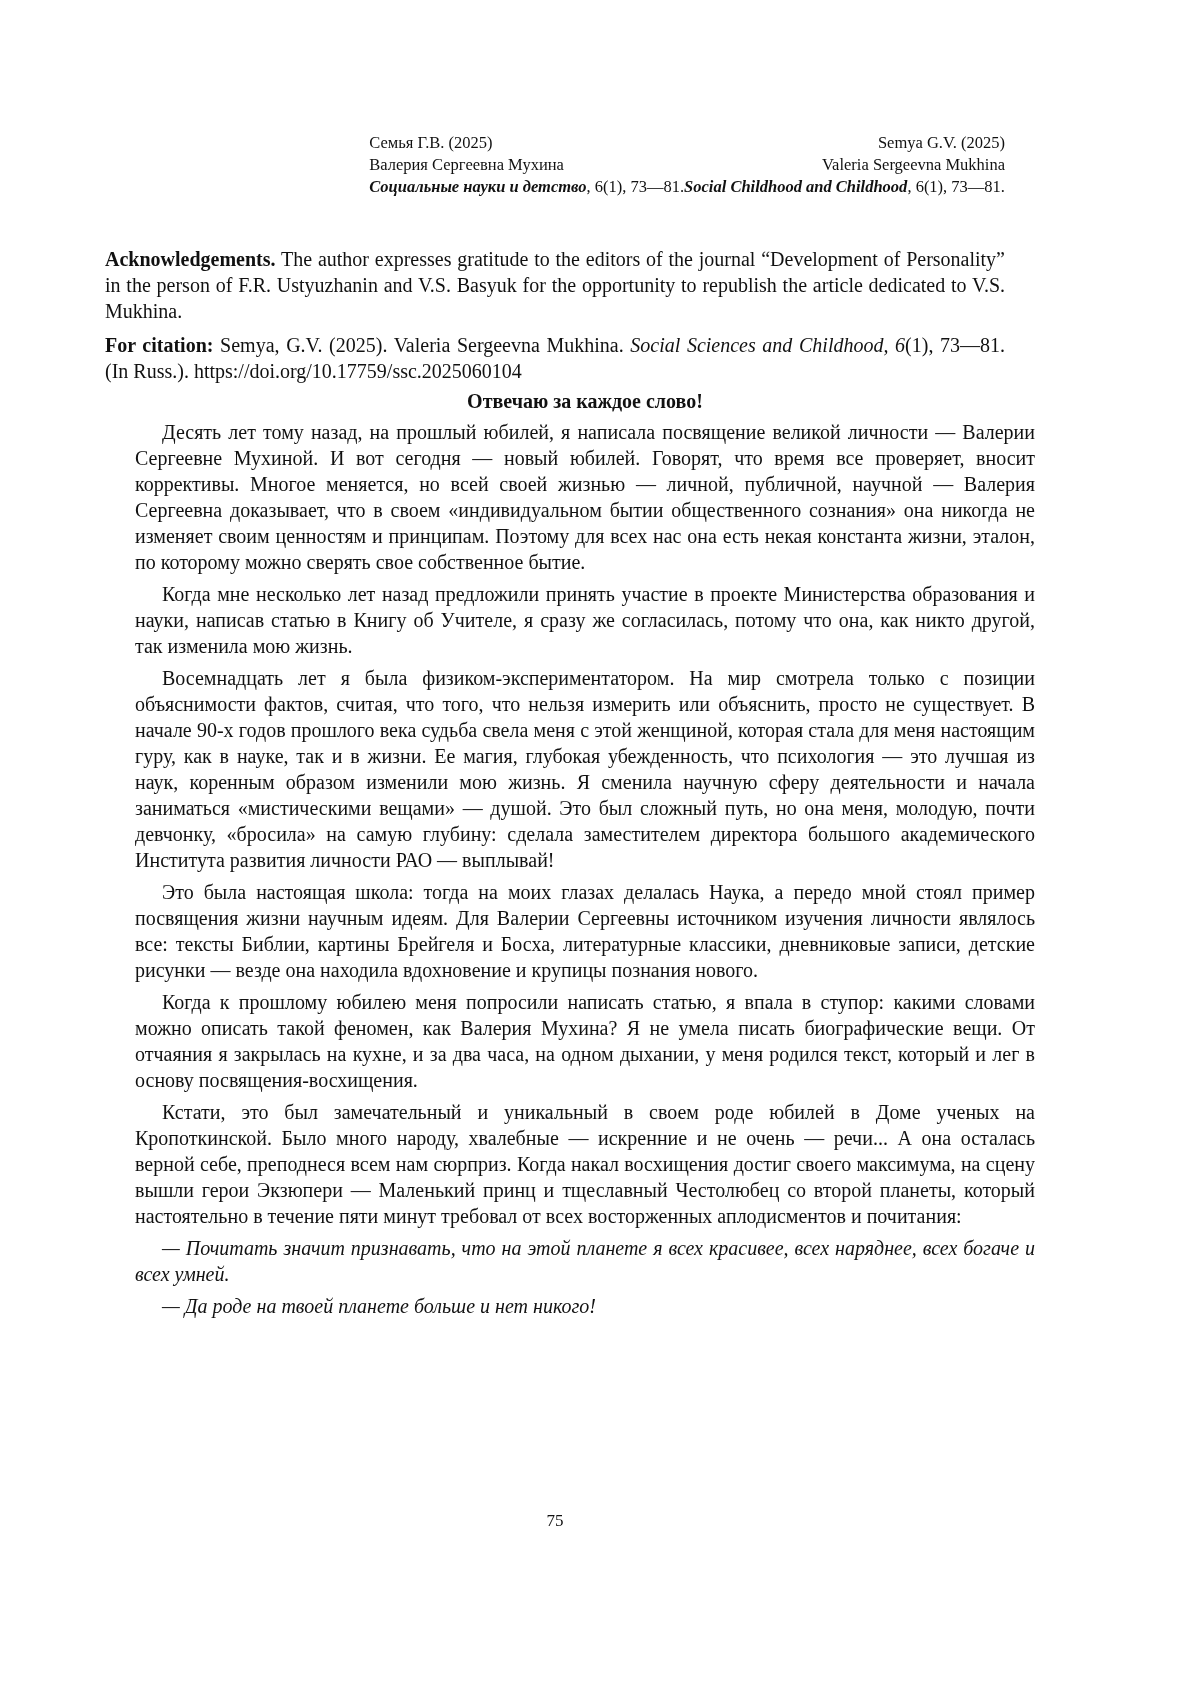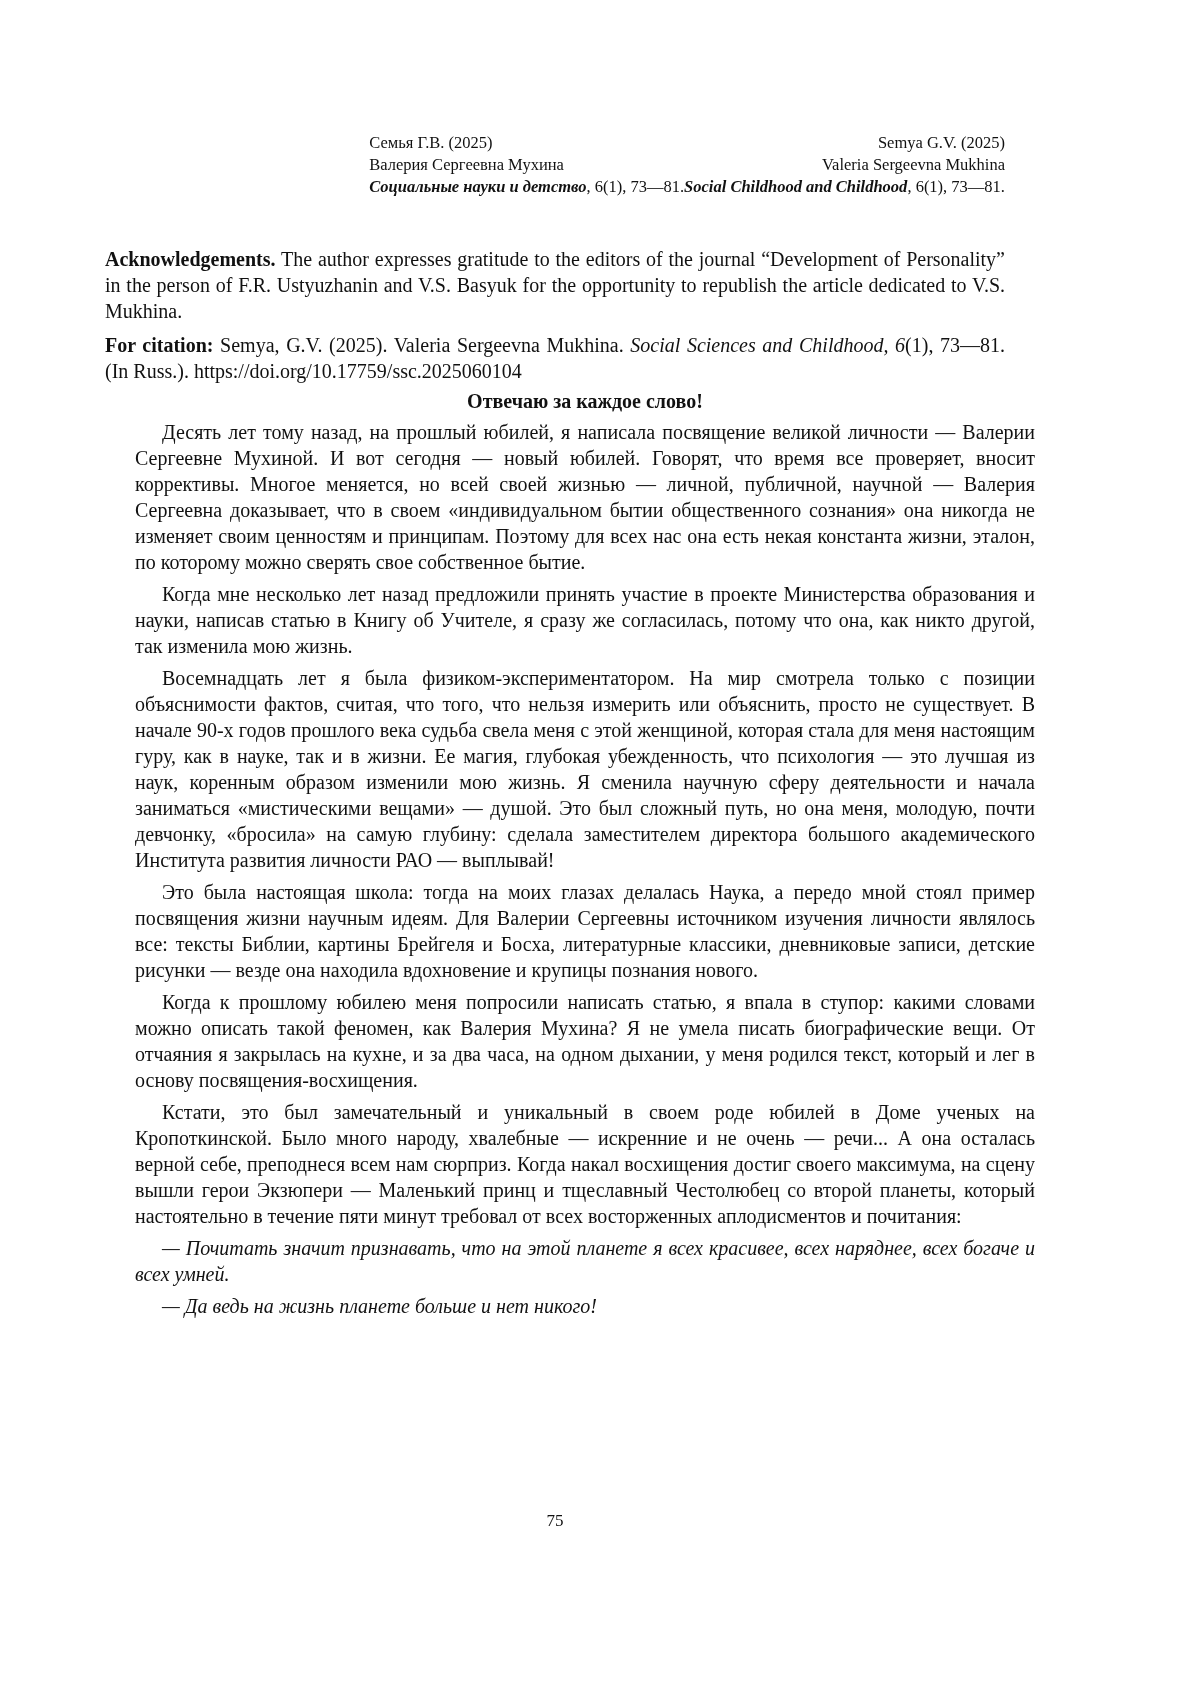--- a/index.html
+++ b/index.html
@@ -104,18 +104,18 @@
 
   <div class="article">
     <h2>Отвечаю за каждое слово!</h2>
     <p>Десять лет тому назад, на прошлый юбилей, я написала посвящение великой личности — Валерии Сергеевне Мухиной. И вот сегодня — новый юбилей. Говорят, что время все проверяет, вносит коррективы. Многое меняется, но всей своей жизнью — личной, публичной, научной — Валерия Сергеевна доказывает, что в своем «индивидуальном бытии общественного сознания» она никогда не изменяет своим ценностям и принципам. Поэтому для всех нас она есть некая константа жизни, эталон, по которому можно сверять свое собственное бытие.</p>
     <p>Когда мне несколько лет назад предложили принять участие в проекте Министерства образования и науки, написав статью в Книгу об Учителе, я сразу же согласилась, потому что она, как никто другой, так изменила мою жизнь.</p>
     <p>Восемнадцать лет я была физиком-экспериментатором. На мир смотрела только с позиции объяснимости фактов, считая, что того, что нельзя измерить или объяснить, просто не существует. В начале 90-х годов прошлого века судьба свела меня с этой женщиной, которая стала для меня настоящим гуру, как в науке, так и в жизни. Ее магия, глубокая убежденность, что психология — это лучшая из наук, коренным образом изменили мою жизнь. Я сменила научную сферу деятельности и начала заниматься «мистическими вещами» — душой. Это был сложный путь, но она меня, молодую, почти девчонку, «бросила» на самую глубину: сделала заместителем директора большого академического Института развития личности РАО — выплывай!</p>
     <p>Это была настоящая школа: тогда на моих глазах делалась Наука, а передо мной стоял пример посвящения жизни научным идеям. Для Валерии Сергеевны источником изучения личности являлось все: тексты Библии, картины Брейгеля и Босха, литературные классики, дневниковые записи, детские рисунки — везде она находила вдохновение и крупицы познания нового.</p>
     <p>Когда к прошлому юбилею меня попросили написать статью, я впала в ступор: какими словами можно описать такой феномен, как Валерия Мухина? Я не умела писать биографические вещи. От отчаяния я закрылась на кухне, и за два часа, на одном дыхании, у меня родился текст, который и лег в основу посвящения-восхищения.</p>
     <p>Кстати, это был замечательный и уникальный в своем роде юбилей в Доме ученых на Кропоткинской. Было много народу, хвалебные — искренние и не очень — речи... А она осталась верной себе, преподнеся всем нам сюрприз. Когда накал восхищения достиг своего максимума, на сцену вышли герои Экзюпери — Маленький принц и тщеславный Честолюбец со второй планеты, который настоятельно в течение пяти минут требовал от всех восторженных аплодисментов и почитания:</p>
     <p class="quote">— Почитать значит признавать, что на этой планете я всех красивее, всех наряднее, всех богаче и всех умней.</p>
-    <p class="quote">— Да ведь на жизнь планете больше и нет никого!</p>
+    <p class="quote">— Да роде на твоей планете больше и нет никого!</p>
   </div>
 
   <div class="page-number">75</div>
 
 </div>
 
 </body></html>

